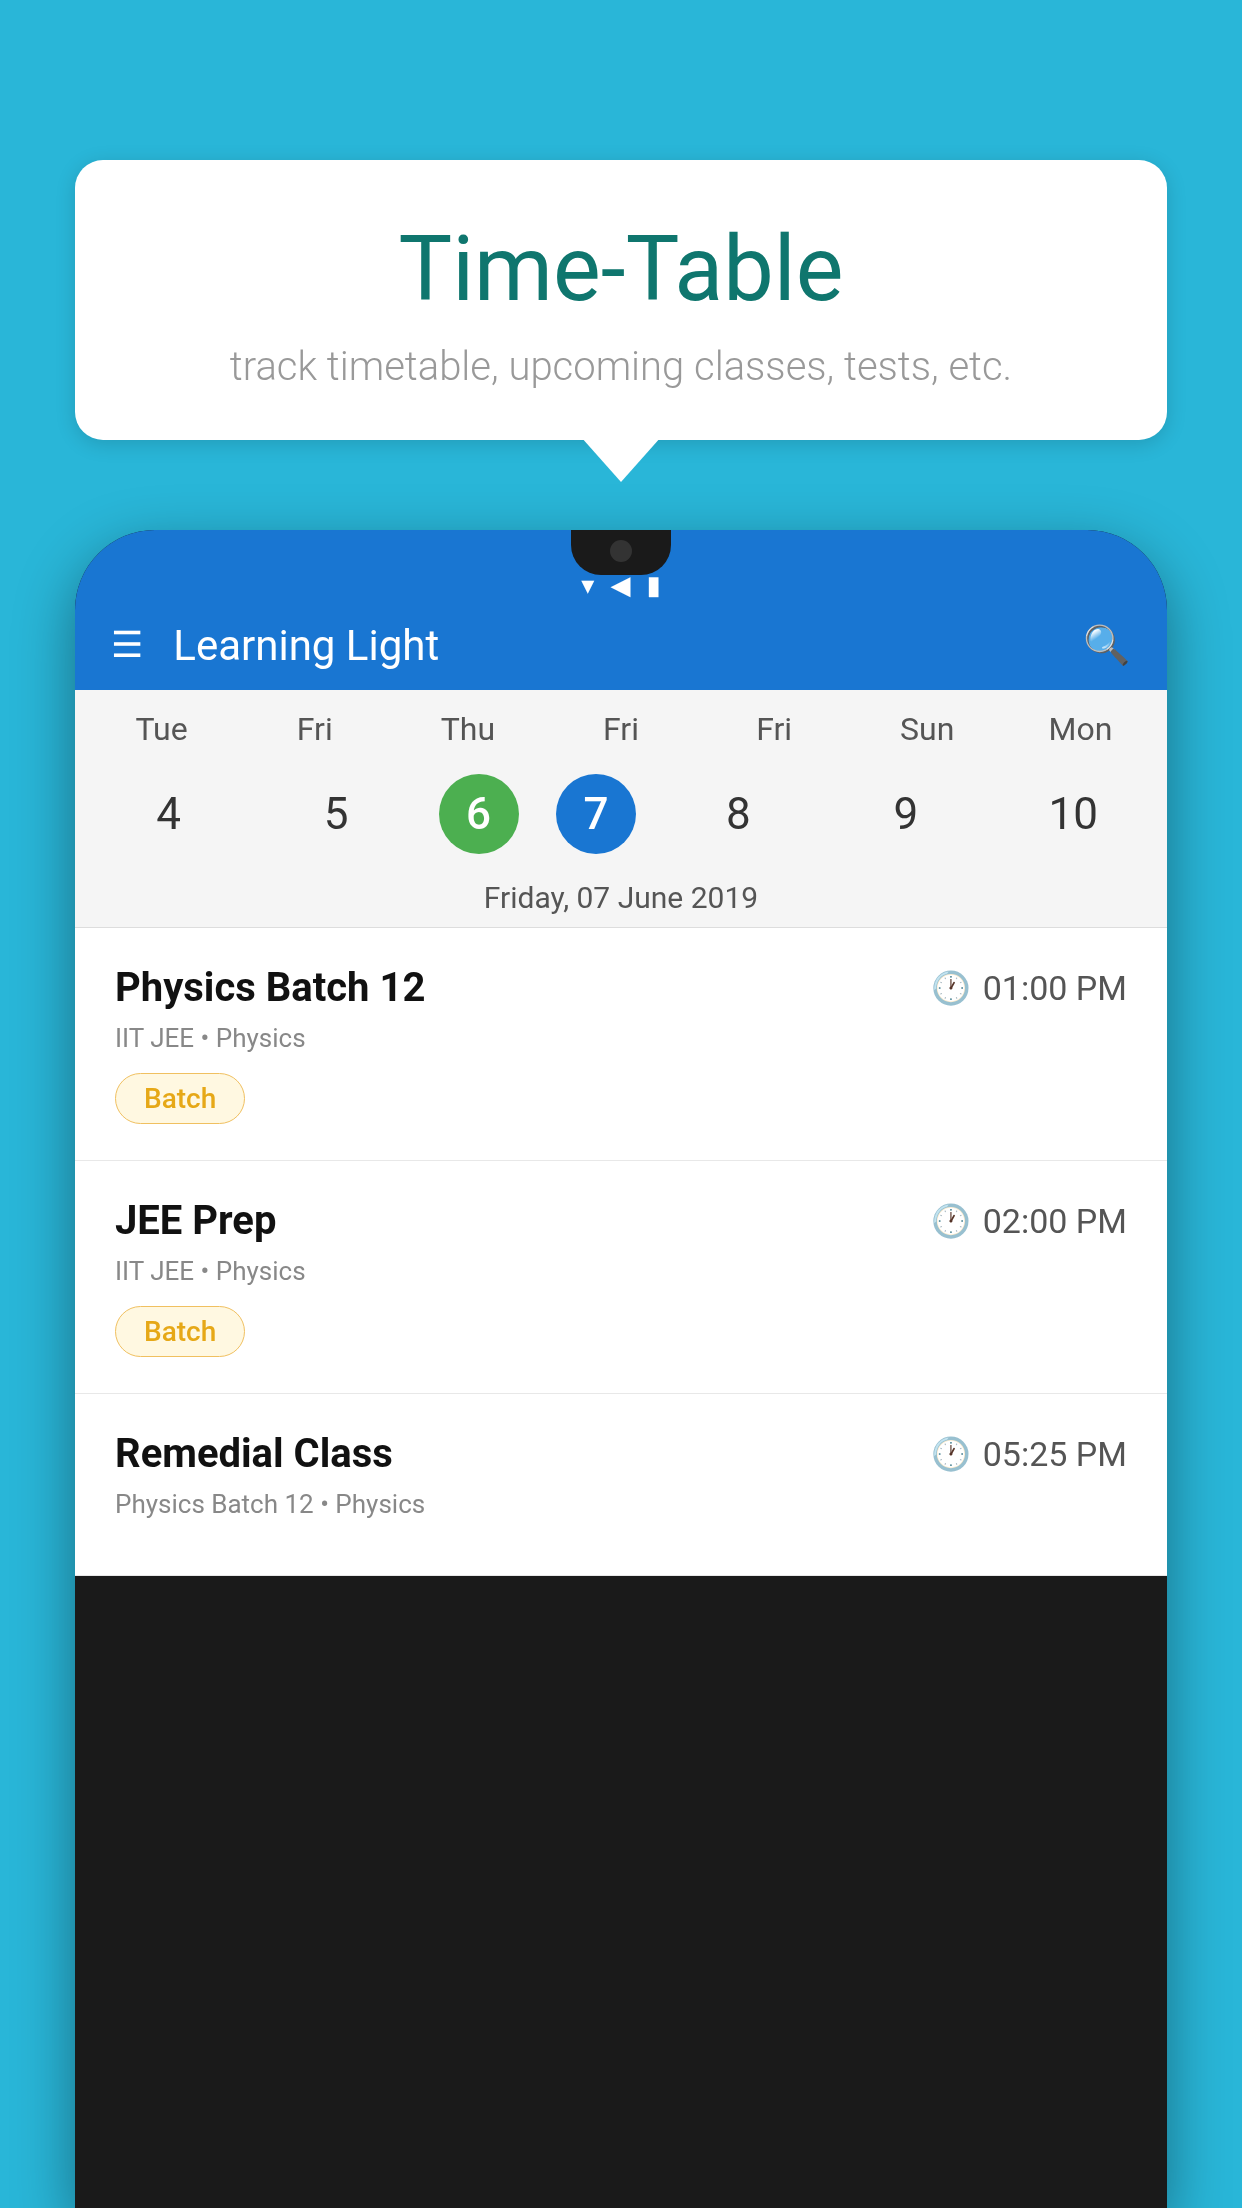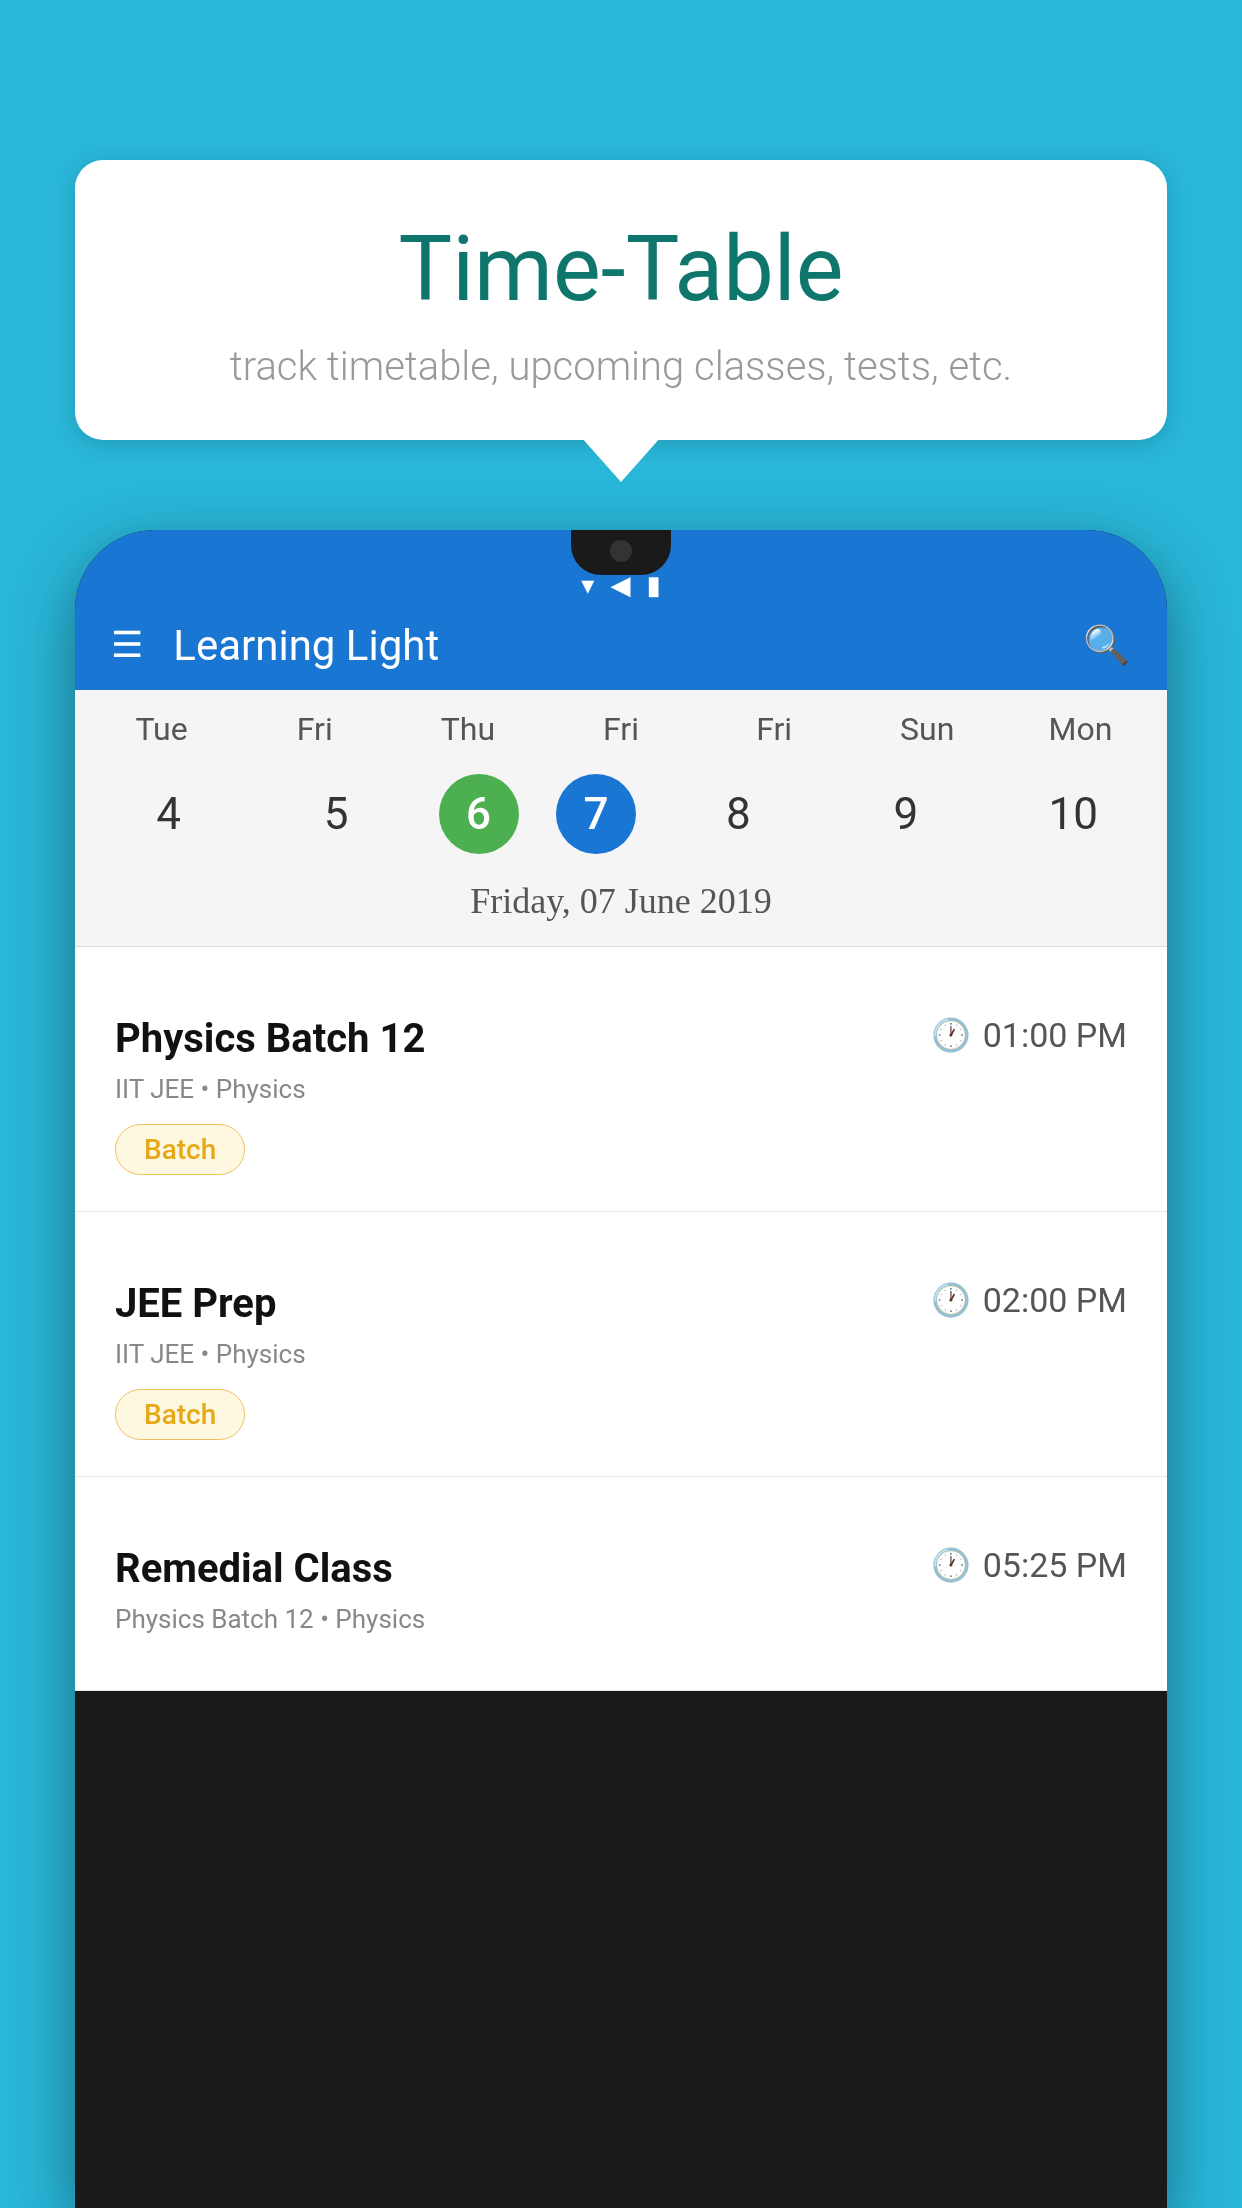--- a/index.html
+++ b/index.html
@@ -200,44 +200,42 @@
       background: #1976d2;
       color: white;
       border-radius: 50%;
       width: 80px;
       height: 80px;
       font-weight: 500;
     }
 
     .selected-date-label {
       text-align: center;
-      font-size: 36px;
+      font-size: 30px;
       color: #555;
-      padding: 10px 0 24px;
+      padding: 10px 0 12px;
       border-bottom: 1px solid #ddd;
-      font-family: Liberation Serif, serif;
     }
 
     
     .class-list {
       background: white;
       overflow-y: auto;
     }
 
     .class-item {
       padding: 36px 40px;
       border-bottom: 1px solid #e8e8e8;
     }
 
     .class-item-header {
       display: flex;
       justify-content: space-between;
-      align-items: flex-start;
+      align-items: center;
       margin-bottom: 12px;
-      margin-top: 32px;
     }
 
     .class-name {
       font-size: 40px;
       font-weight: 700;
       color: #111;
     }
 
     .class-time {
       display: flex;

